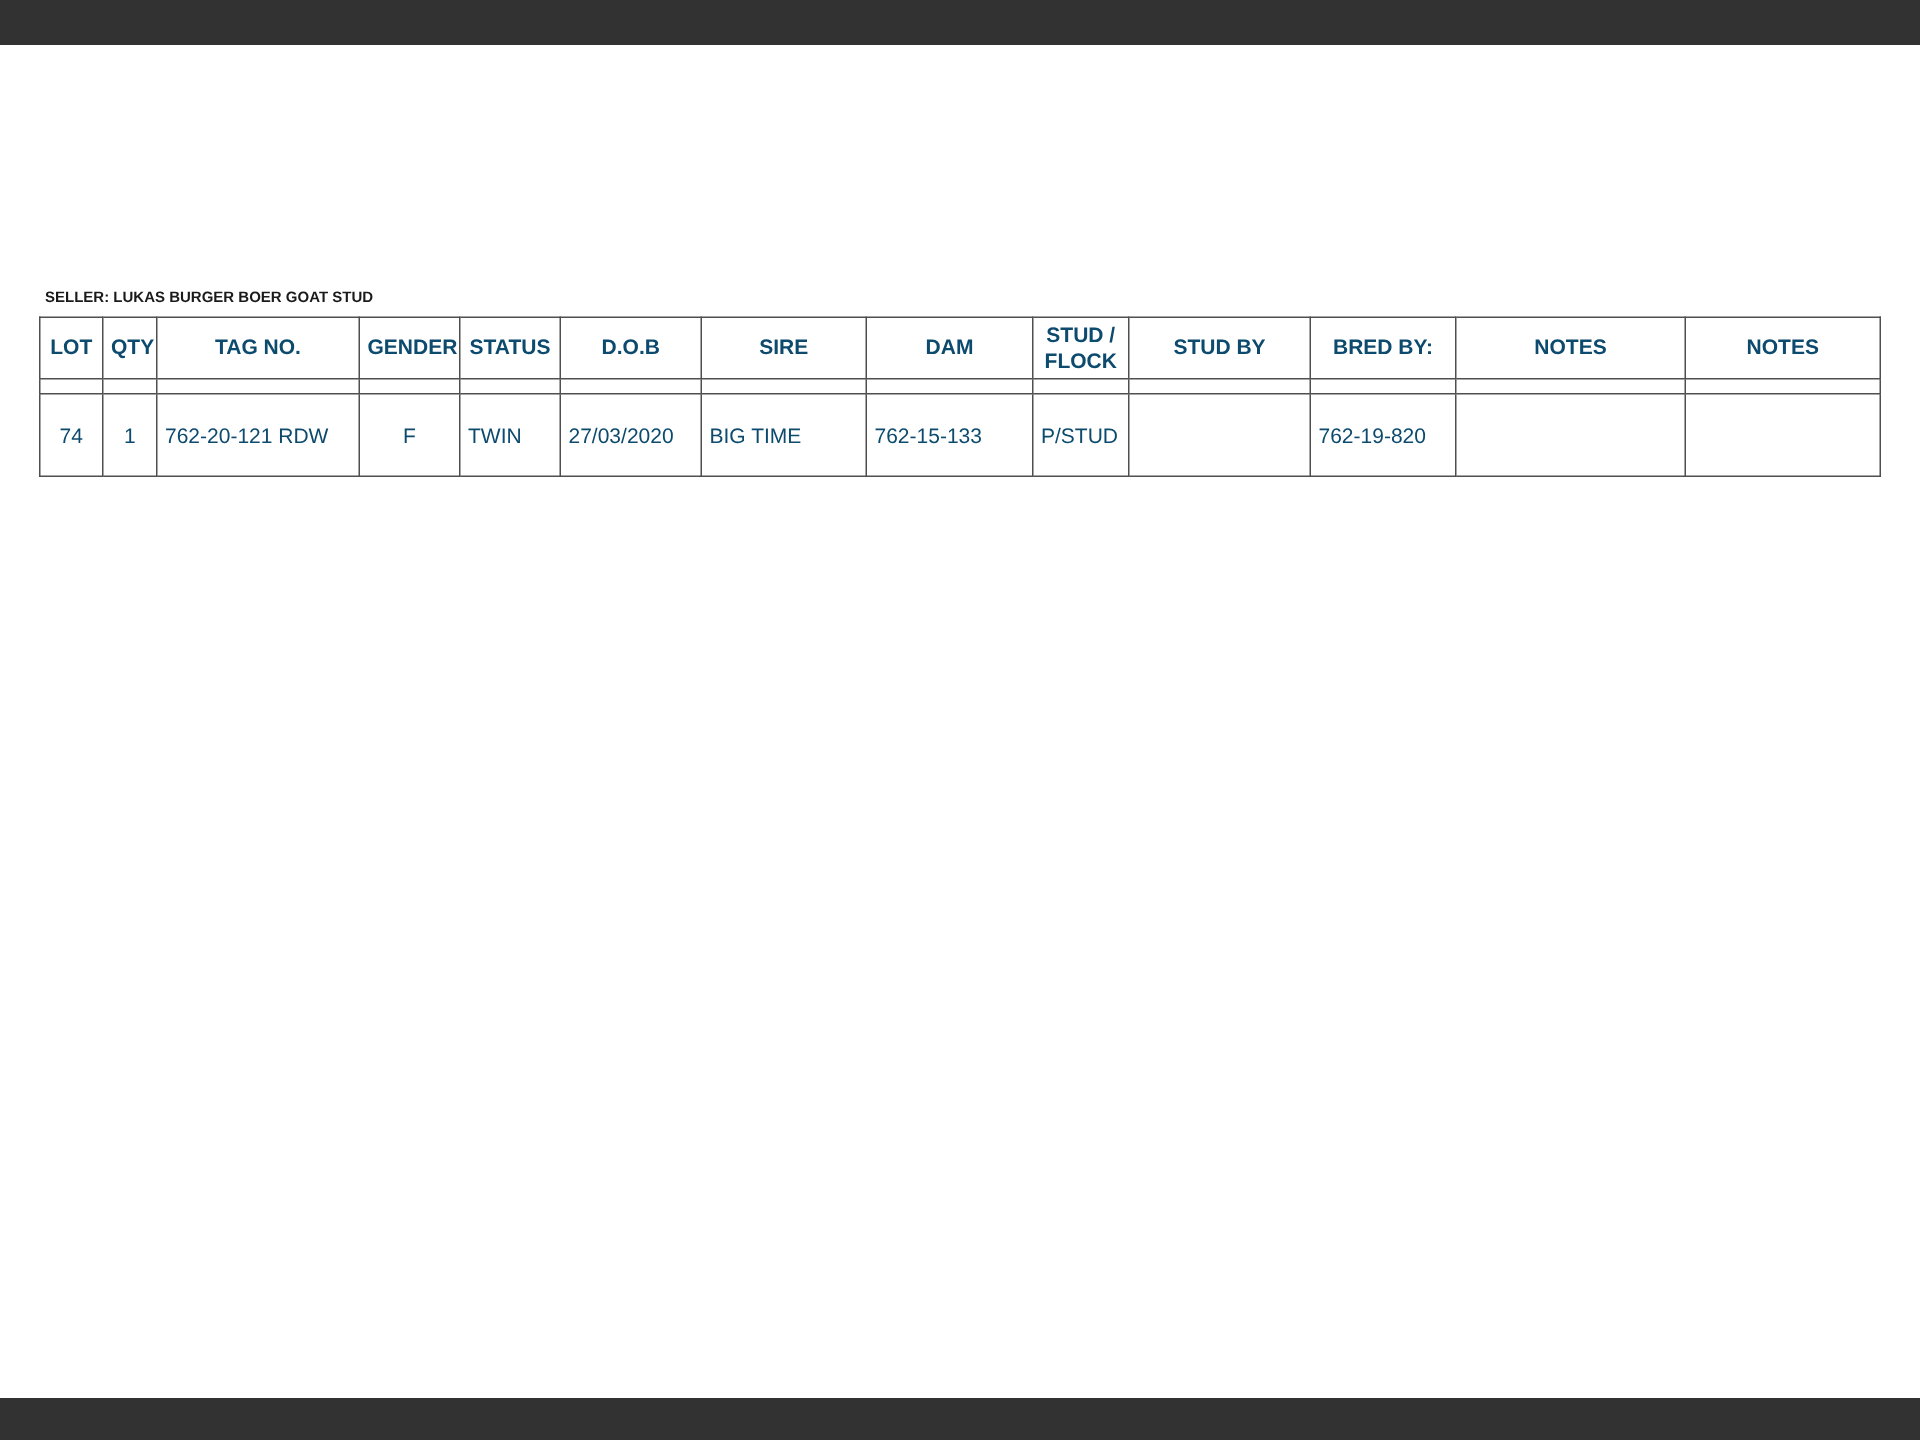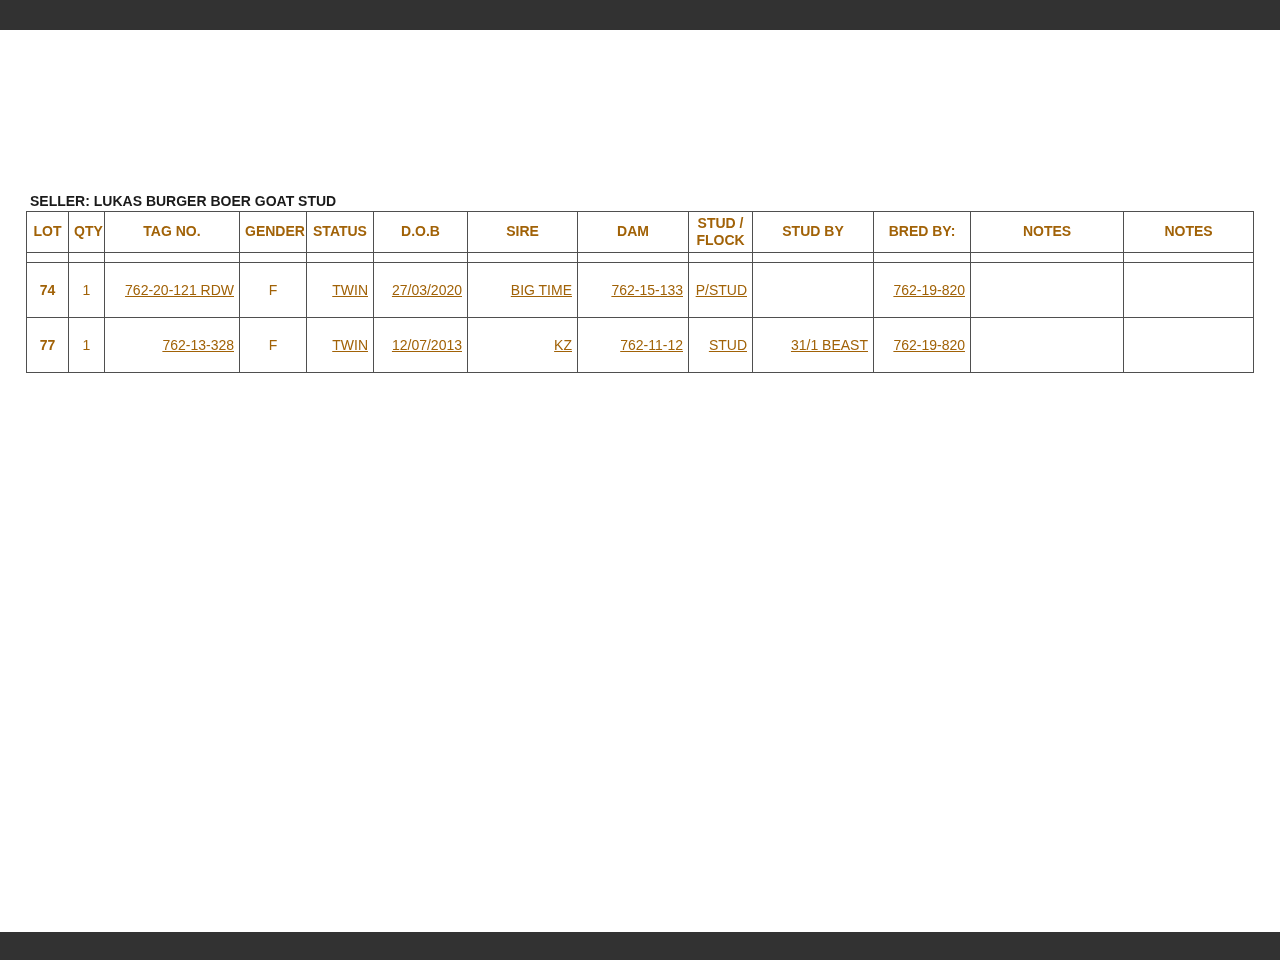--- a/index.html
+++ b/index.html
@@ -16,33 +16,33 @@
     width: 1280px; height: 30px;
   }
   .bottom-bar {
     position: absolute;
     top: 932px; left: 0;
     width: 1280px; height: 28px;
   }
   .seller-title {
     position: absolute;
     left: 30px; top: 193px;
-    font-size: 14px;
+    font-size: 10px;
     font-weight: bold;
     color: #1a1a1a;
     white-space: nowrap;
     text-align: right;
   }
   table.catalog {
     position: absolute;
     left: 26px; top: 211px;
     width: 1227px;
     border-collapse: collapse;
     table-layout: fixed;
-    color: #a16207;
+    color: #0c4a6e;
   }
   table.catalog th, table.catalog td {
     border: 1px solid #4f4f4f;
     font-size: 14px;
     padding: 0 5px;
     overflow: hidden;
   }
   table.catalog th {
     font-weight: bold;
     text-align: center;
@@ -50,22 +50,22 @@
     line-height: 1.25;
     white-space: normal;
   }
   tr.spacer-row td { height: 10px; padding: 0; }
   tr.data-row td {
     height: 55px;
     vertical-align: middle;
     white-space: nowrap;
   }
   td.align-center { text-align: center; }
-  td.align-left { text-align: right; text-decoration: underline; }
-  td.lot-cell { font-weight: bold; }
+  td.align-left { text-align: left; }
+  td.lot-cell { font-weight: normal; }
 </style>
 </head>
 <body style="background: rgb(255, 255, 255);">
 
 <div class="top-bar" style="background: rgb(50, 50, 50);"></div>
 
 <div class="seller-title">SELLER: LUKAS BURGER BOER GOAT STUD</div>
 
 <table class="catalog">
   <colgroup>
@@ -124,31 +124,16 @@
         <td class="align-left">TWIN</td>
         <td class="align-left">27/03/2020</td>
         <td class="align-left">BIG TIME</td>
         <td class="align-left">762-15-133</td>
         <td class="align-left">P/STUD</td>
         <td class="align-left"></td>
         <td class="align-left">762-19-820</td>
         <td class="align-left"></td>
         <td class="align-left"></td>
       </tr>
-      <tr class="data-row">
-        <td class="align-center lot-cell">77</td>
-        <td class="align-center">1</td>
-        <td class="align-left">762-13-328</td>
-        <td class="align-center">F</td>
-        <td class="align-left">TWIN</td>
-        <td class="align-left">12/07/2013</td>
-        <td class="align-left">KZ</td>
-        <td class="align-left">762-11-12</td>
-        <td class="align-left">STUD</td>
-        <td class="align-left">31/1 BEAST</td>
-        <td class="align-left">762-19-820</td>
-        <td class="align-left"></td>
-        <td class="align-left"></td>
-      </tr>
     </tbody>
 </table>
 
 <div class="bottom-bar" style="background: rgb(50, 50, 50);"></div>
 
 </body></html>

